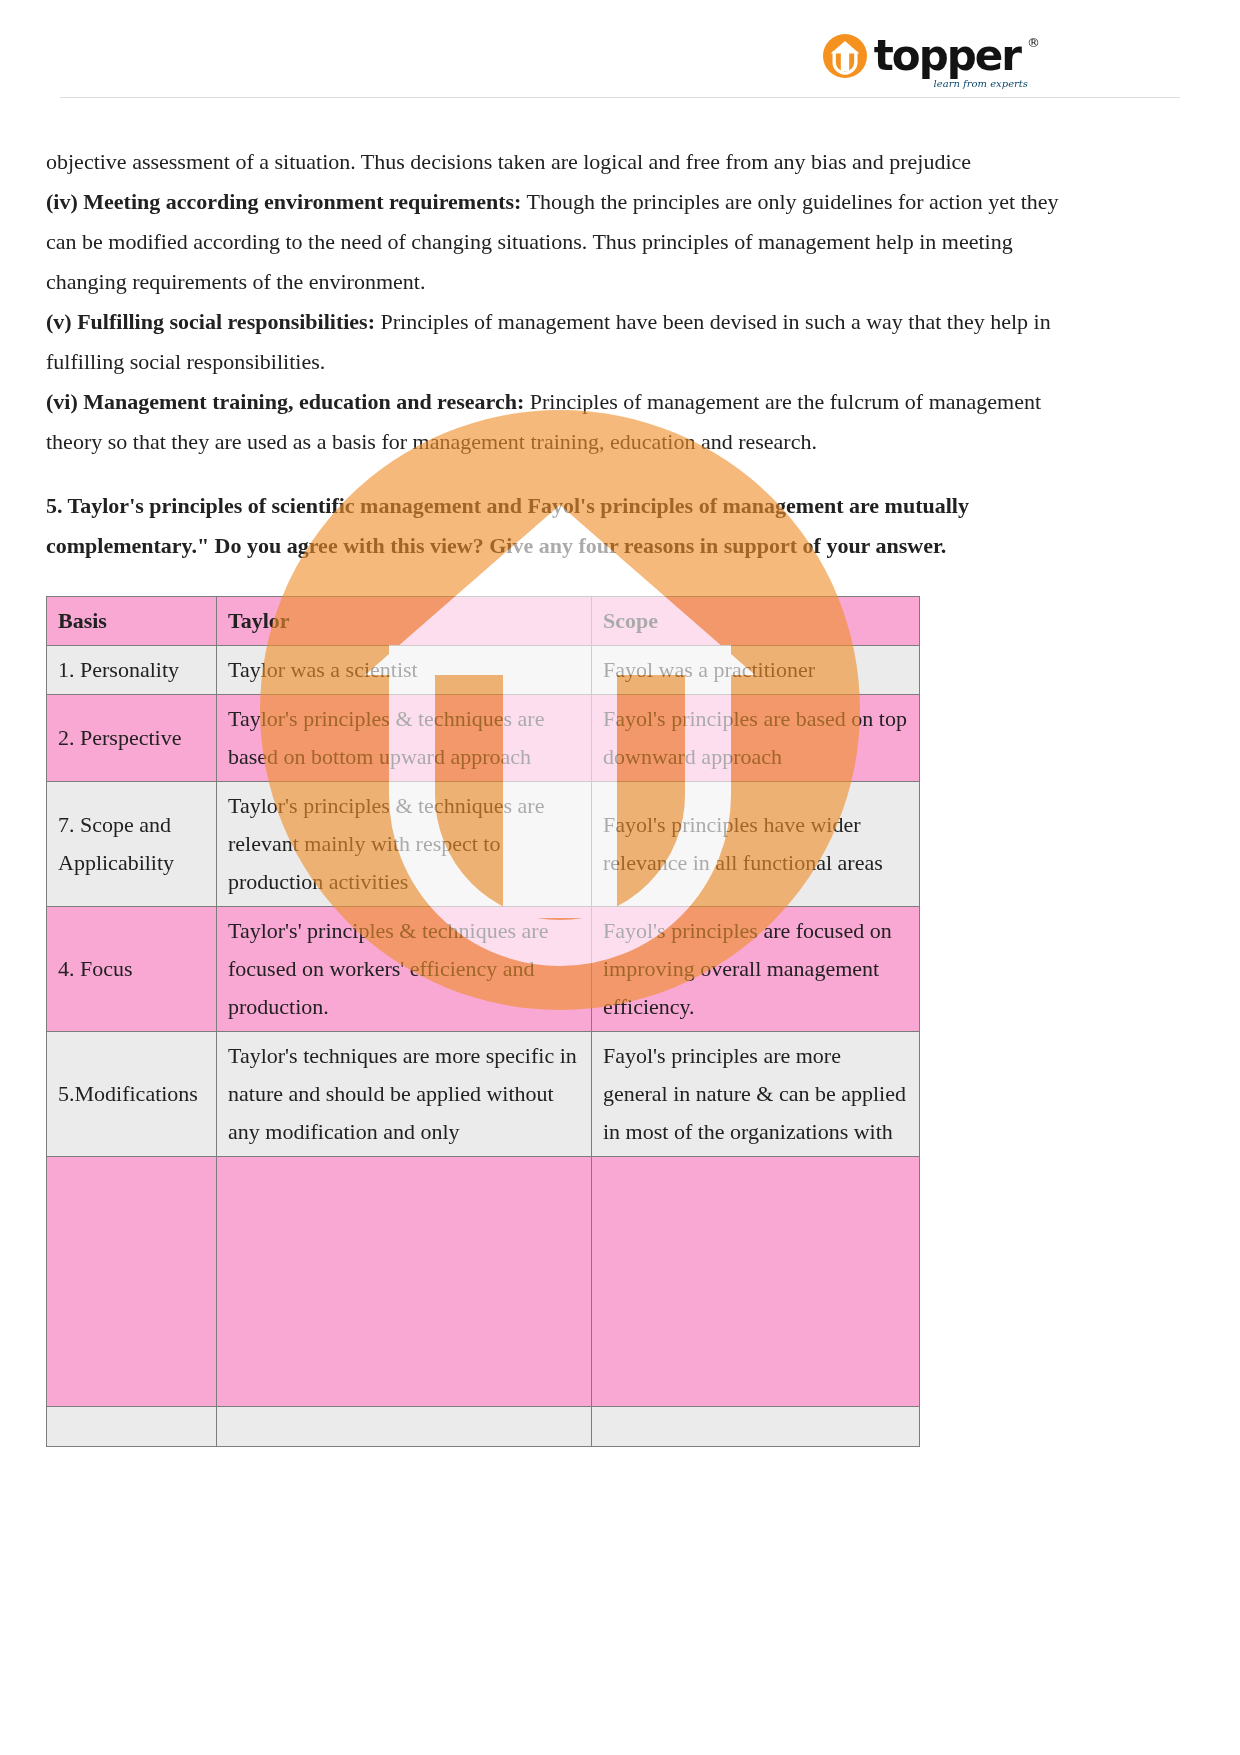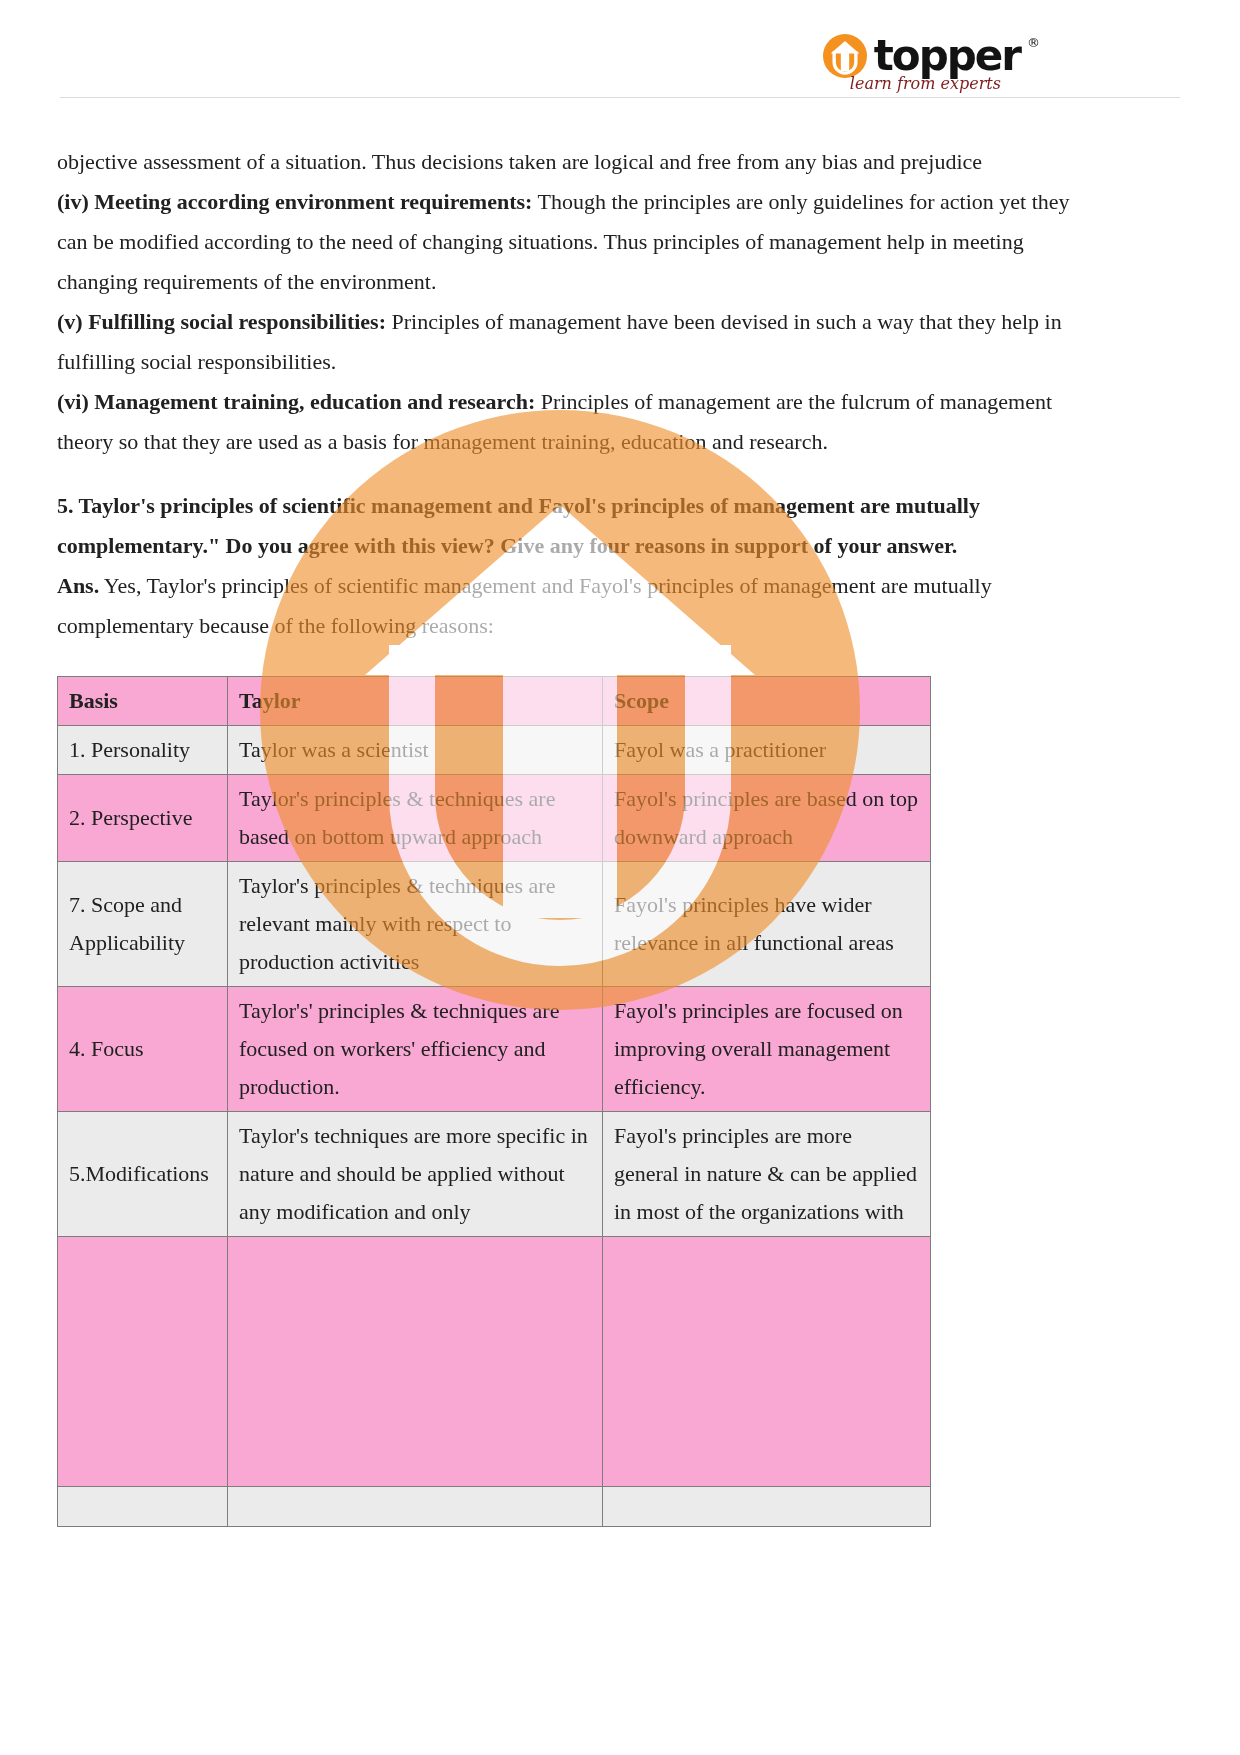--- a/index.html
+++ b/index.html
@@ -19,32 +19,31 @@
   }
   .logo-row { display:flex; align-items:flex-start; gap:7px; }
   .logo-mark svg { display:block; }
   .logo-word {
     font-family:"DejaVu Sans","Liberation Sans",sans-serif;
     font-weight:bold; font-size:42px; line-height:44px;
     letter-spacing:-2px; color:#131313;
   }
   .logo-reg { font-family:"DejaVu Sans",sans-serif; font-size:13px; line-height:13px; color:#131313; margin-top:2px; }
   .logo-tagline {
-    font-style:italic; color:#7f1d1d; font-size:16px; line-height:14px;
+    font-style:italic; color:#0c4a6e; font-size:10px; line-height:14px;
     margin-top:-1px; padding-right:12px;
     font-family:"DejaVu Serif",serif;
-    text-align:center;
   }
   .divider {
     position:absolute; top:97px; left:60px; right:60px;
     border-top:1px solid #dcdcdc; z-index:1;
   }
   
   .content {
-    position:absolute; top:142px; left:57px; width:1022px;
+    position:absolute; top:142px; left:46px; width:1022px;
     font-size:22px; line-height:40px; z-index:1;
   }
   .para { margin:0; }
   .q { margin-top:24px; font-weight:bold; }
   strong { font-weight:bold; }
   
   table.cmp {
     border-collapse:collapse; table-layout:fixed;
     width:873px; margin-top:30px;
     background:#f9a8d4;
@@ -96,21 +95,20 @@
     <p class="para"><strong></strong><span>objective assessment of a situation. Thus decisions taken are logical and free from any bias and prejudice</span></p>
 
     <p class="para"><strong>(iv) Meeting according environment requirements:</strong><span> Though the principles are only guidelines for action yet they can be modified according to the need of changing situations. Thus principles of management help in meeting changing requirements of the environment.</span></p>
 
     <p class="para"><strong>(v) Fulfilling social responsibilities:</strong><span> Principles of management have been devised in such a way that they help in fulfilling social responsibilities.</span></p>
 
     <p class="para"><strong>(vi) Management training, education and research:</strong><span> Principles of management are the fulcrum of management theory so that they are used as a basis for management training, education and research.</span></p>
 
     <p class="para q">5. Taylor's principles of scientific management and Fayol's principles of management are mutually complementary." Do you agree with this view? Give any four reasons in support of your answer.</p>
 
-    <p class="para"><strong>Ans.</strong><span> Yes, Taylor's principles of scientific management and Fayol's principles of management are mutually complementary because of the following reasons:</span></p>
 
     <table class="cmp">
       <colgroup>
         <col style="width:170px">
         <col style="width:375px">
         <col style="width:328px">
       </colgroup>
       <thead>
         <tr>
           <th>Basis</th>

